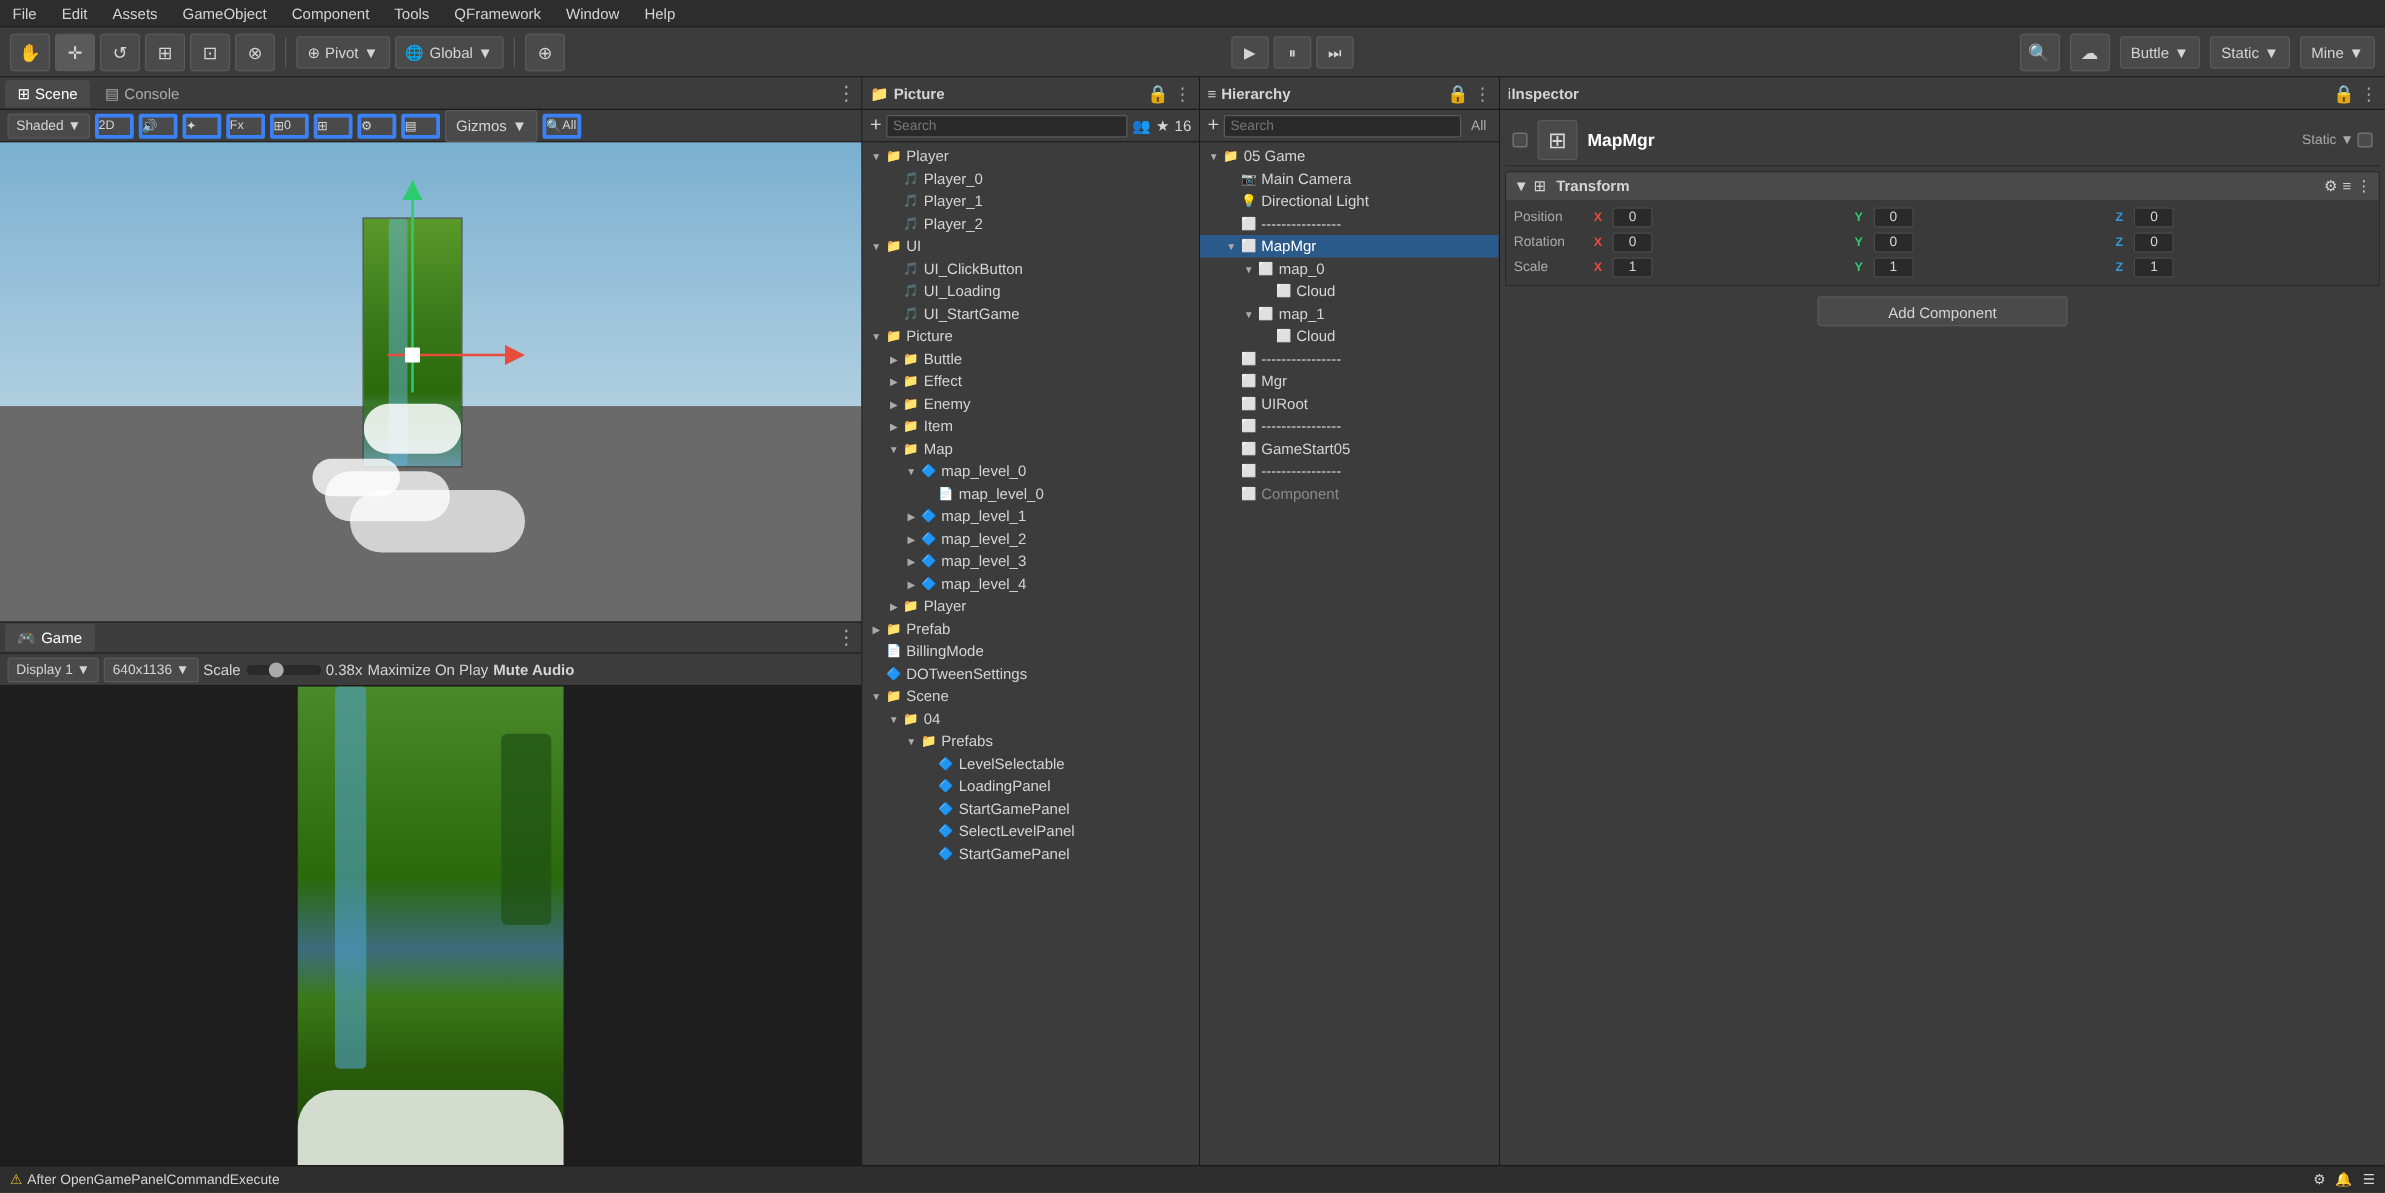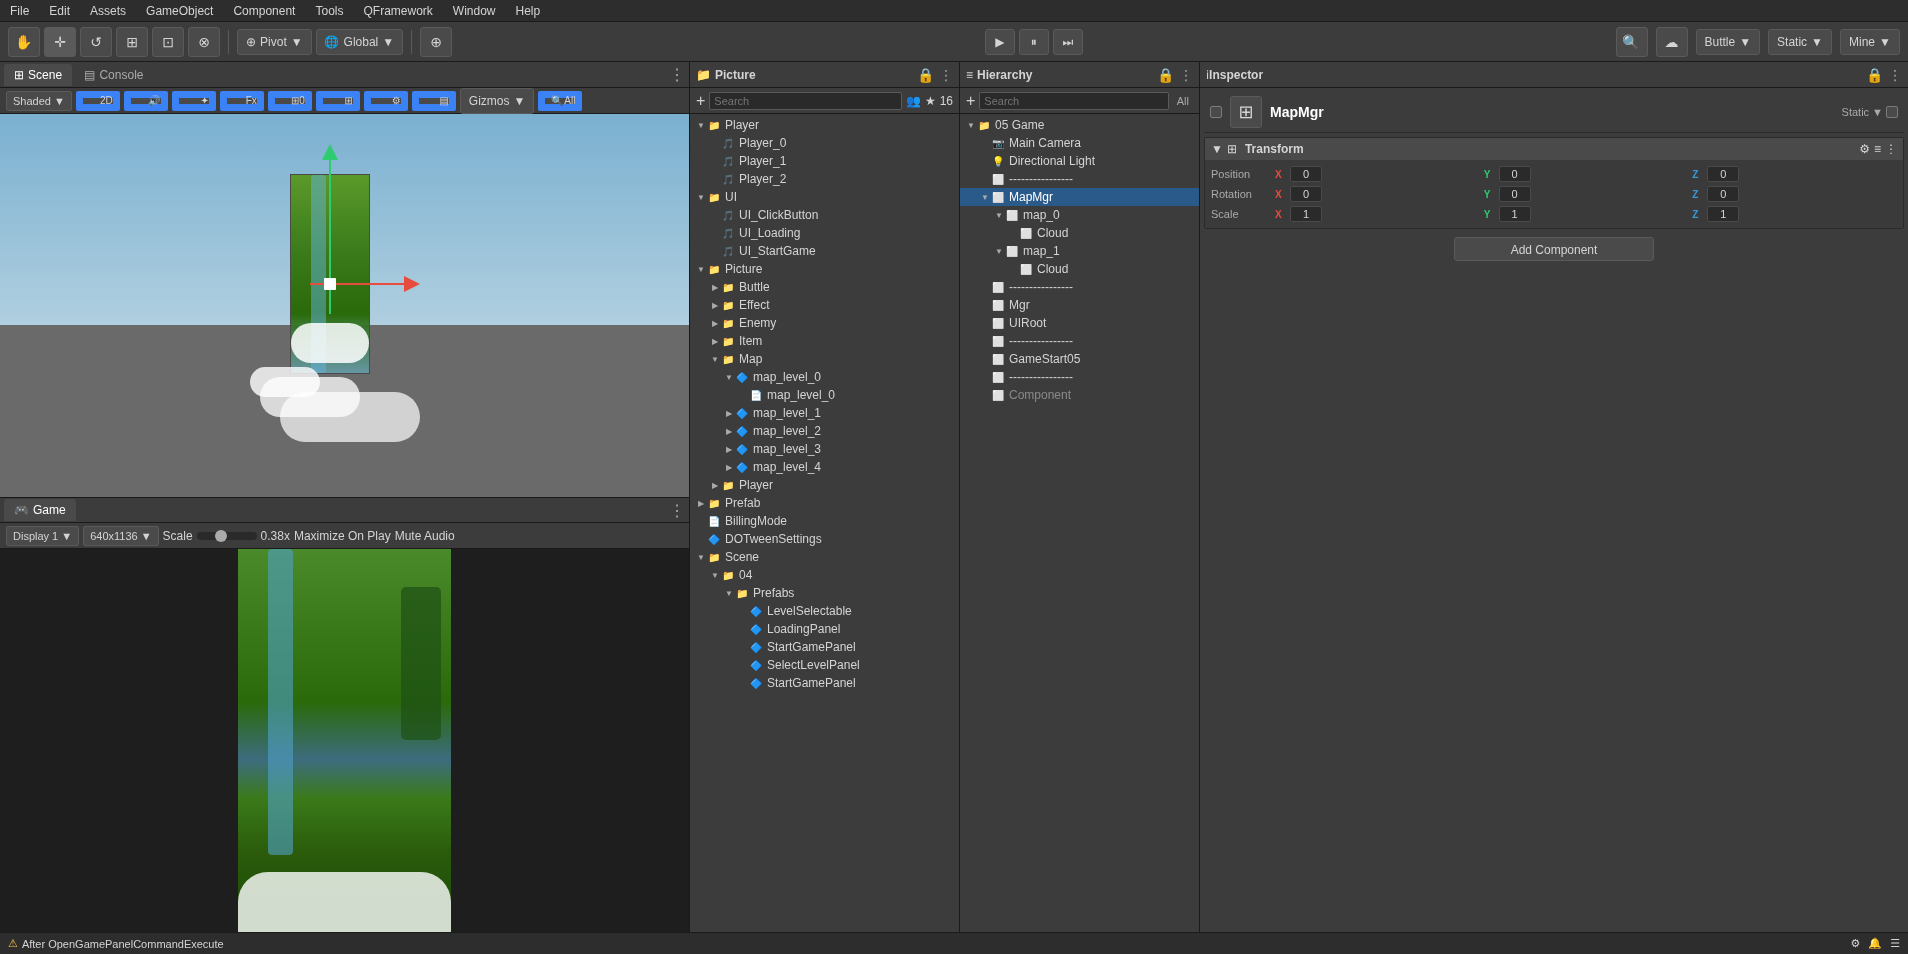--- a/index.html
+++ b/index.html
@@ -153,27 +153,27 @@
       padding: 0 6px;
       font-size: 11px;
       color: #d4d4d4;
       display: flex;
       align-items: center;
       gap: 3px;
       cursor: pointer;
     }
     .scene-btn {
       height: 20px;
-      width: 44px;
+      width: 31px;
       background: #4a4a4a;
-      border: 7px solid #3b82f6;
+      border: 3px solid #3b82f6;
       border-radius: 2px;
       display: flex;
       align-items: center;
-      justify-content: flex-end;
+      justify-content: flex-start;
       cursor: pointer;
       font-size: 10px;
       color: #d4d4d4;
     }
 
     
     .scene-view {
       flex: 1;
       background: linear-gradient(180deg, #7ab0c8 0%, #a8c8d8 40%, #6a6a6a 60%, #5a5a5a 100%);
       position: relative;
@@ -699,21 +699,21 @@
       <div class="scene-dropdown">
         <span>640x1136</span>
         <span>▼</span>
       </div>
       <span>Scale</span>
       <div style="width:60px; height:8px; background:#2a2a2a; border-radius:4px; position:relative; cursor:pointer;">
         <div style="position:absolute; left:30%; top:50%; transform:translateY(-50%); width:12px; height:12px; background:#aaa; border-radius:50%;"></div>
       </div>
       <span>0.38x</span>
       <span style="cursor:pointer;">Maximize On Play</span>
-      <span style="cursor:pointer;">Mute Audio</span>
+      <span style="cursor:pointer;font-weight:bold;">Mute Audio</span>
     </div>
 
     <div class="game-bottom-view" style="flex:1;">
 
       <div style="position:absolute; left:238px; top:0; width:213px; bottom:0; background:#1e1e1e; overflow:hidden;">
         <div style="width:100%; height:100%; background: linear-gradient(180deg, #4a8a2a 0%, #3a7a1a 20%, #2a6a0a 40%, rgba(80,160,190,0.6) 55%, #3a7a1a 65%, #2a5a0a 80%, #1a4a0a 100%); position:relative;">
 
           <div style="position:absolute; left:30px; top:0; width:25px; height:80%; background:rgba(80,160,200,0.6); border-radius:4px;"></div>
 
           <div style="position:absolute; right:10px; top:10%; width:40px; height:40%; background:rgba(30,80,20,0.7); border-radius:5px;"></div>

